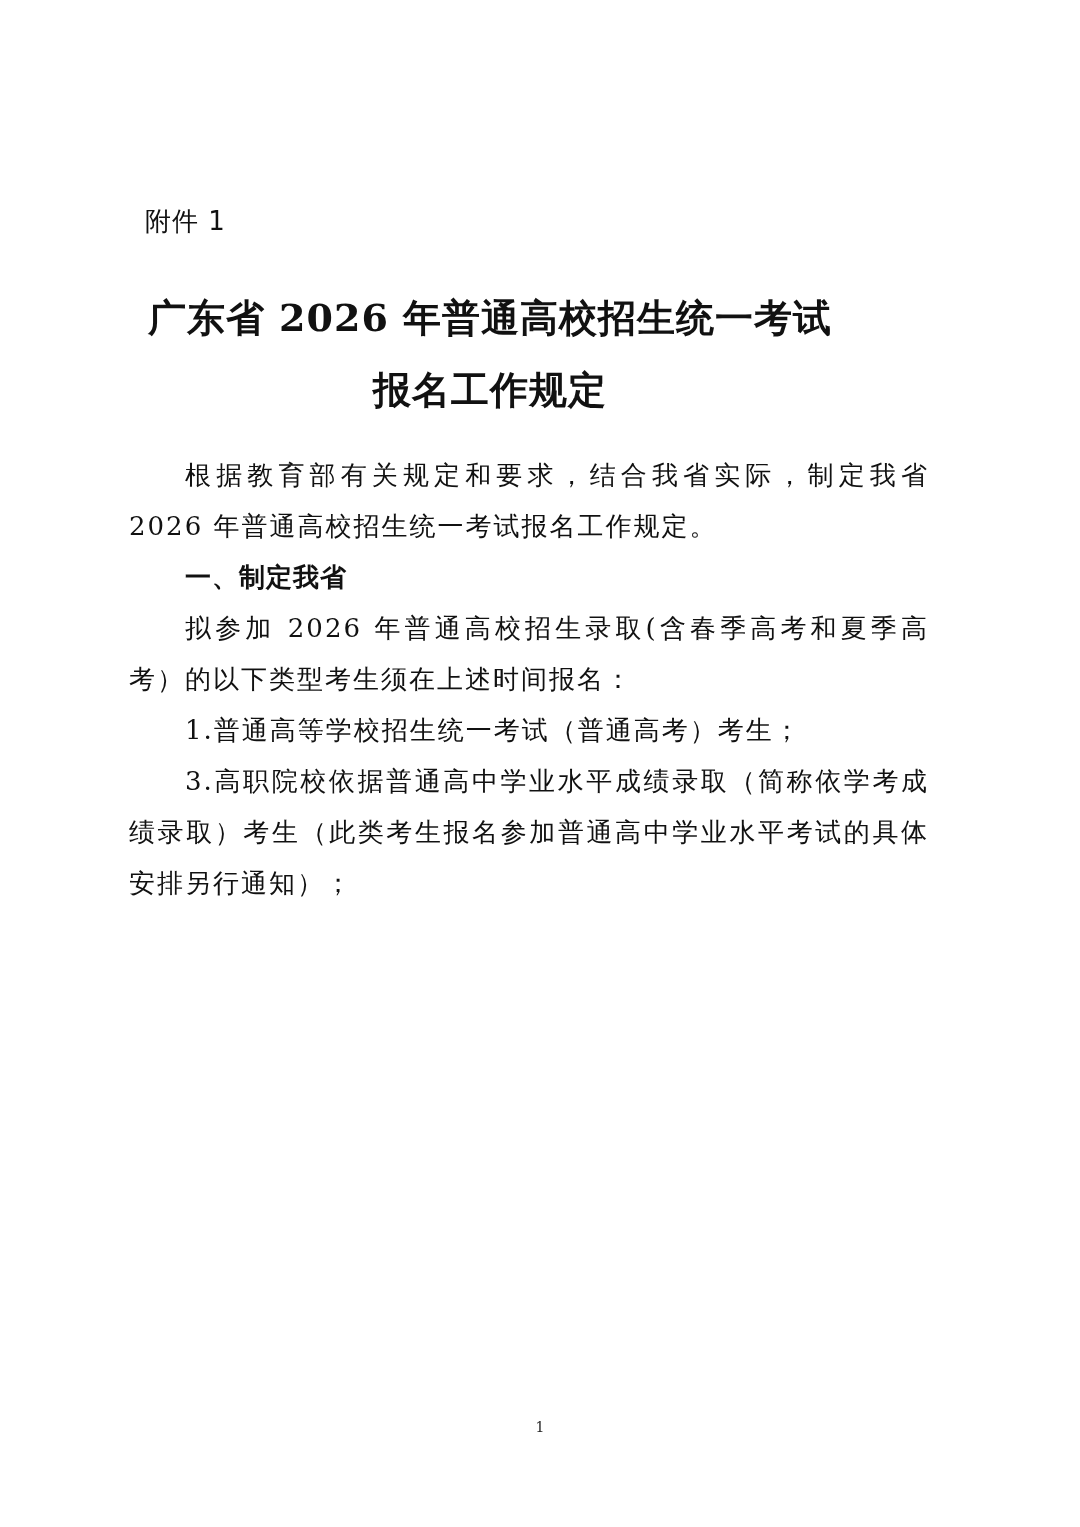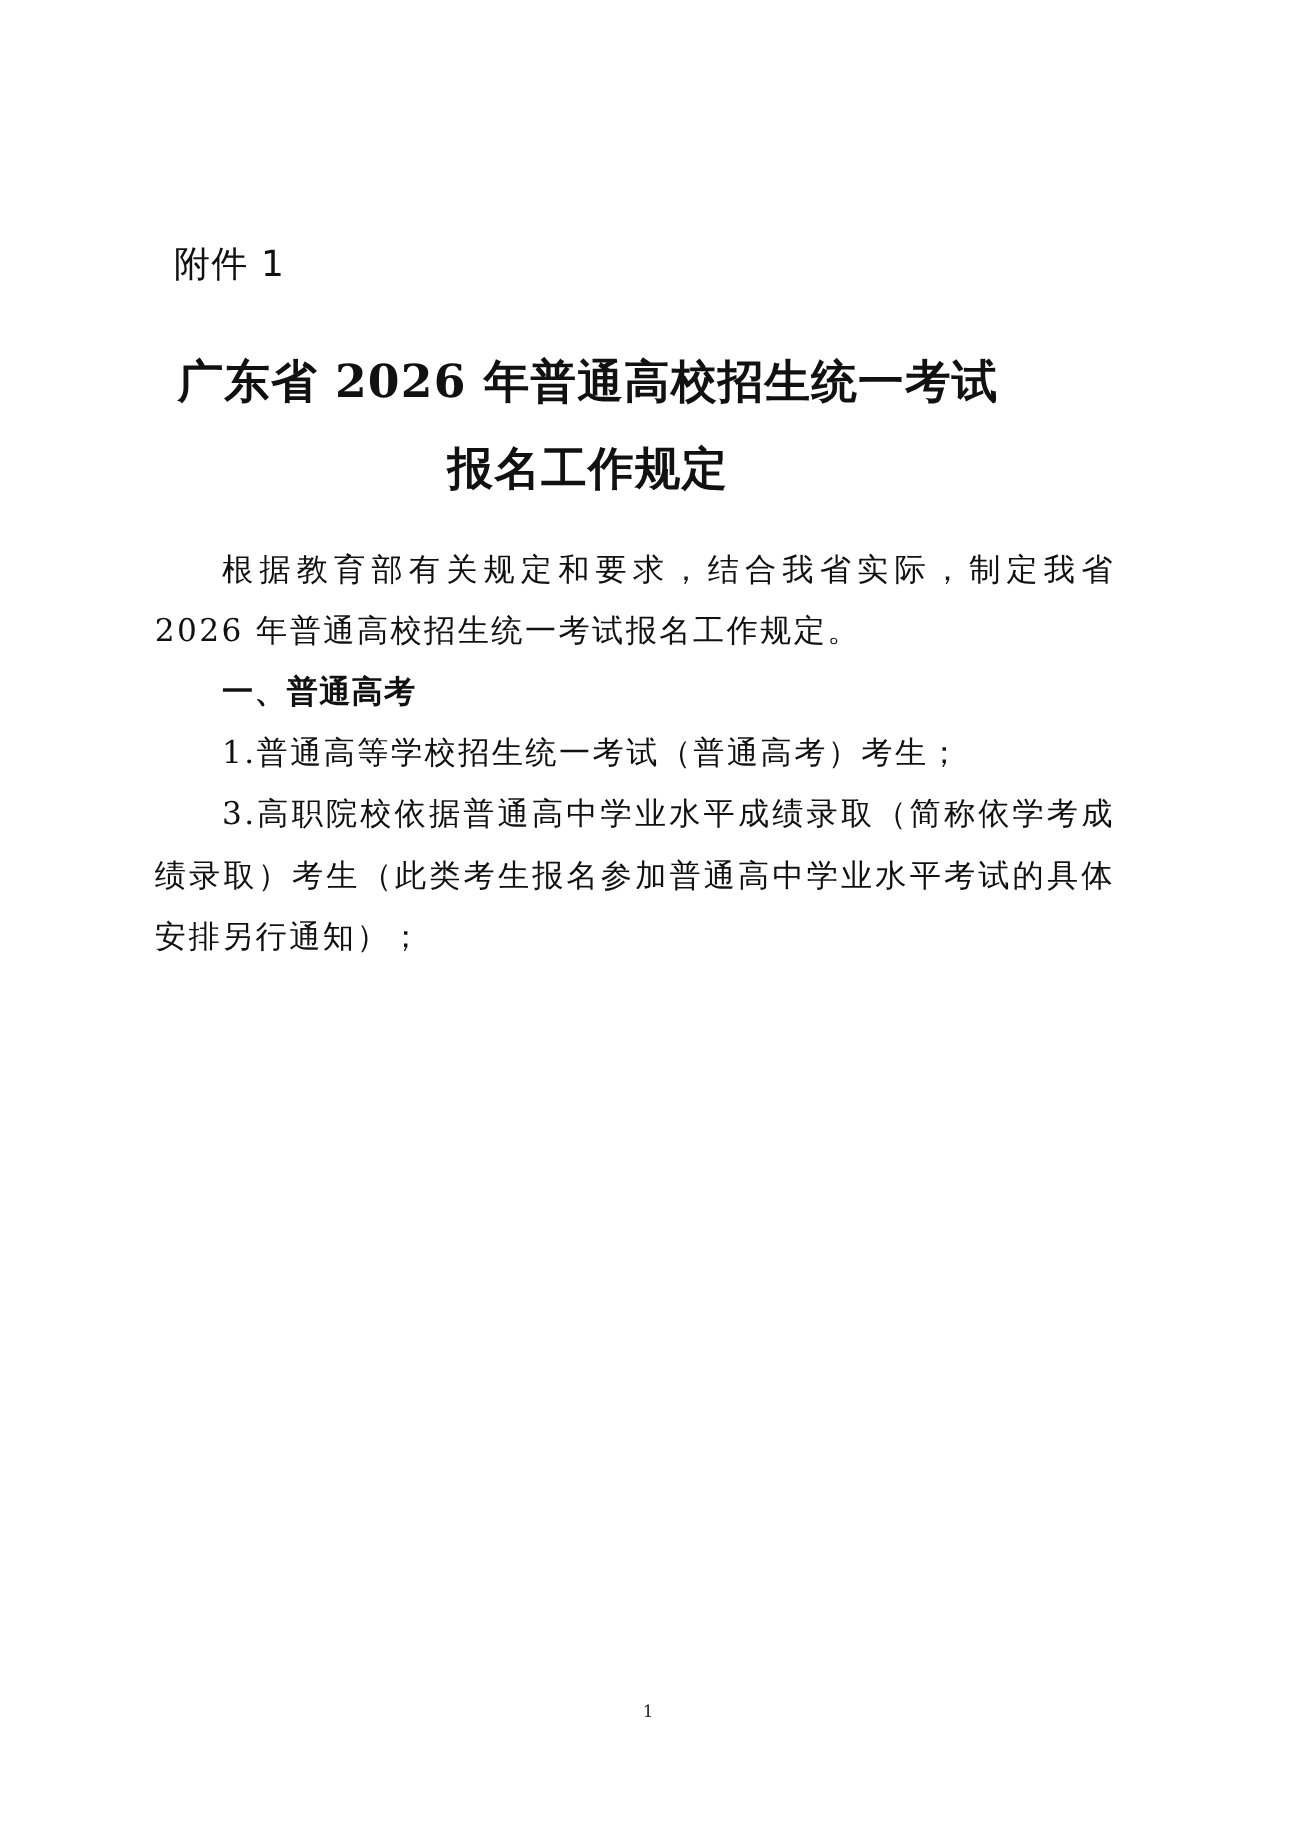--- a/index.html
+++ b/index.html
@@ -20,21 +20,21 @@
       left: 0; top: 0;
       width: 1080px;
       height: 1527px;
       background: #ffffff;
     }
     .attachment-label {
       position: absolute;
       left: 145px;
       top: 203px;
       font-family: "DejaVu Sans", "Liberation Sans", sans-serif;
-      font-size: 30px;
+      font-size: 26px;
       line-height: 36px;
       letter-spacing: 1px;
     }
     .title {
       position: absolute;
       left: 0;
       width: 980px;
       text-align: center;
       font-family: "DejaVu Serif", "Liberation Serif", serif;
       font-weight: bold;
@@ -82,23 +82,24 @@
 <div class="page">
 
   <div class="attachment-label">附件 1</div>
 
   <div class="title line1">广东省 2026 年普通高校招生统一考试</div>
   <div class="title line2">报名工作规定</div>
 
   <div class="body-text" style="top:450px;">
     <p class="para">根据教育部有关规定和要求，结合我省实际，制定我省 2026 年普通高校招生统一考试报名工作规定。</p>
 
-    <p class="heading">一、普通高考</p>
+    <p class="heading">一、制定我省</p>
 
 
+    <p class="para">拟参加 2026 年普通高校招生录取(含春季高考和夏季高考）的以下类型考生须在上述时间报名：</p>
 
     <p class="para">1.普通高等学校招生统一考试（普通高考）考生；</p>
 
 
     <p class="para">3.高职院校依据普通高中学业水平成绩录取（简称依学考成绩录取）考生（此类考生报名参加普通高中学业水平考试的具体安排另行通知）；</p>
   </div>
 
   <div class="page-number">1</div>
 </div>
 

